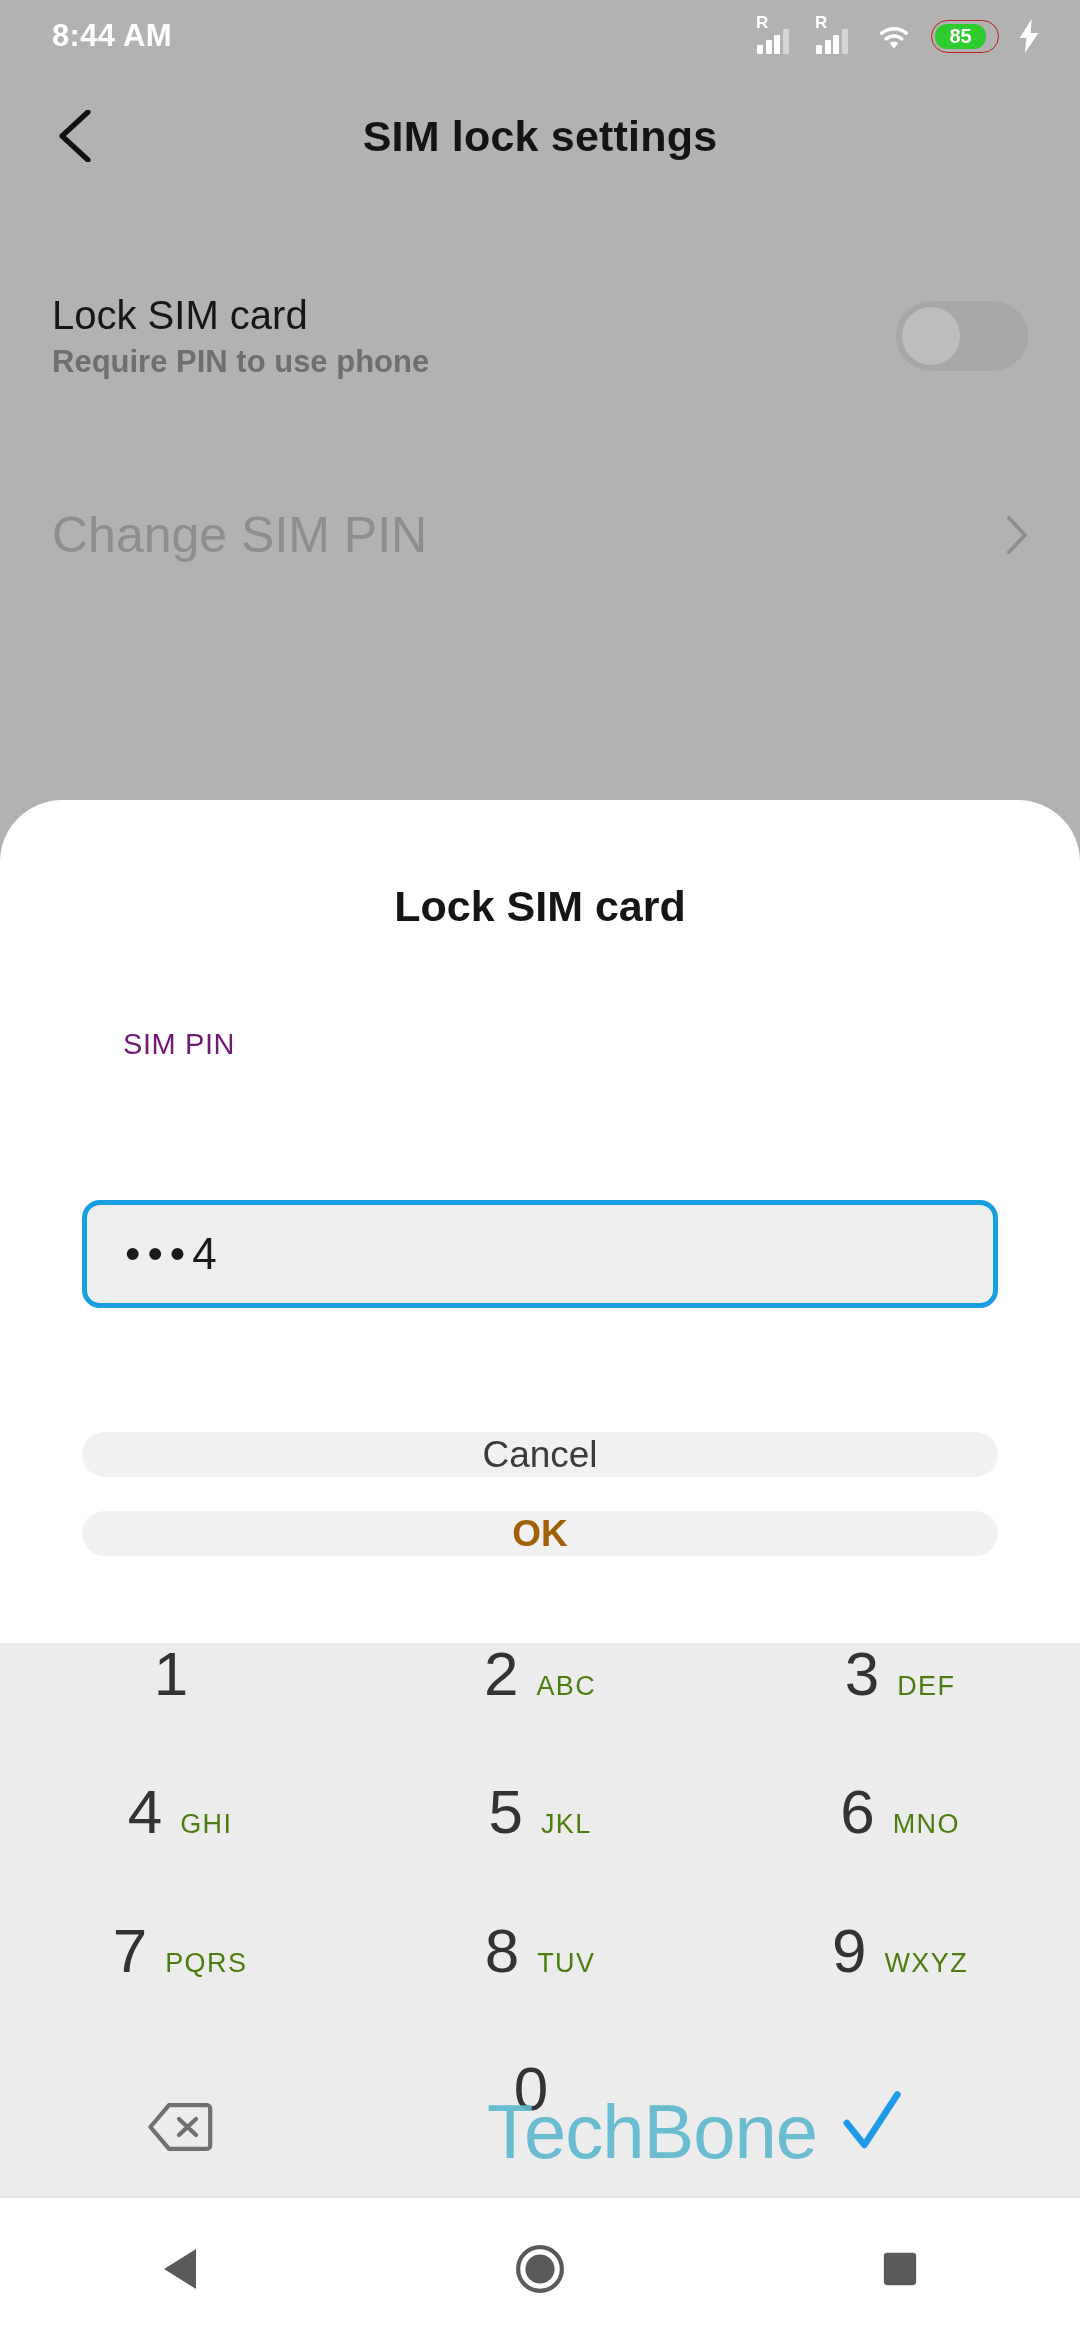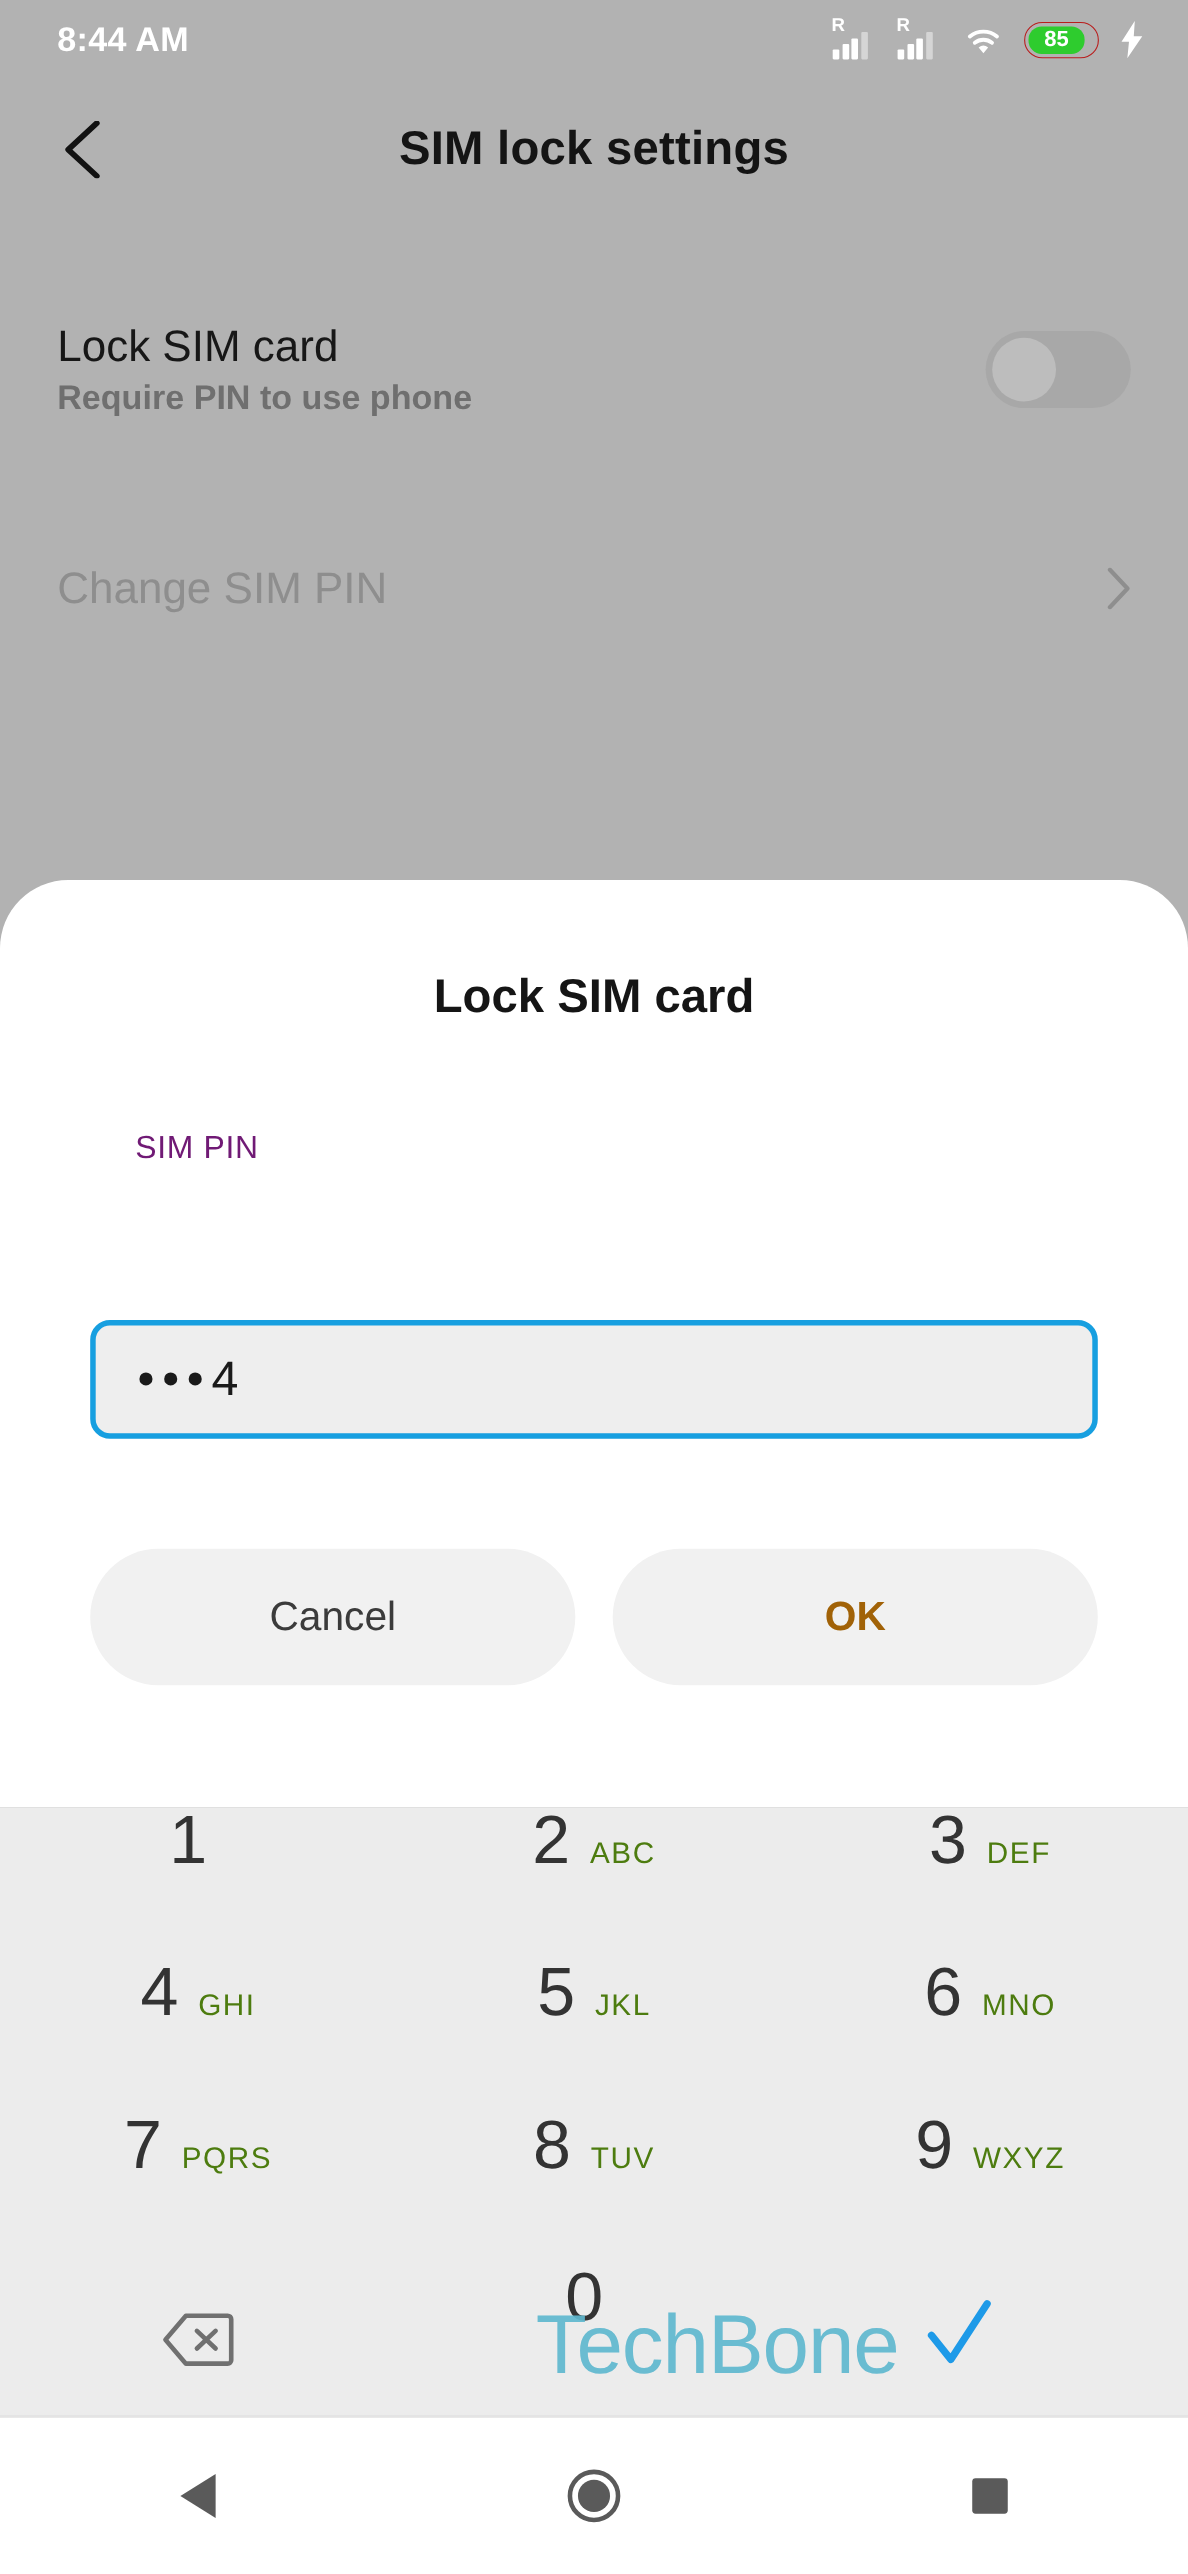--- a/index.html
+++ b/index.html
@@ -88,21 +88,21 @@
   }
   .toggle .knob {
     position:absolute; left:6px; top:6px; width:58px; height:58px;
     border-radius:50%; background:#bdbdbd;
   }
 
   #setting-change {
     position:absolute; left:0; top:480px; width:1080px; height:110px;
     padding:0 52px; display:flex; align-items:center; justify-content:space-between;
   }
-  #setting-change .row-title-dim { font-size:40px; color:#8e8e8e; line-height:1; }
+  #setting-change .row-title-dim { font-size:50px; color:#8e8e8e; line-height:1; }
   #change-chevron { width:22px; height:38px; }
 
   
   #dialog {
     position:absolute; left:0; top:800px; width:1080px; height:843px;
     background:#ffffff; border-radius:62px 62px 0 0;
   }
   #dialog-title {
     position:absolute; left:0; top:82px; width:1080px; text-align:center;
     font-size:43px; font-weight:bold; color:#151515;
@@ -115,22 +115,22 @@
     position:absolute; left:82px; top:400px; width:916px; height:108px;
     background:#eeeeee; border:5px solid #179fe0; border-radius:18px;
     display:flex; align-items:center; padding-left:38px;
   }
   #pin-value {
     font-size:44px; color:#1a1a1a; letter-spacing:7px; line-height:1;
     display:flex; align-items:center;
   }
 
   #dialog-actions {
-    position:absolute; left:82px; top:608px; width:916px; height:124px;
-    display:flex; gap:34px;
+    position:absolute; left:82px; top:632px; width:916px; height:124px;
+    display:flex; gap:34px;flex-direction:column;
   }
   .dlg-btn {
     flex:1; border:none; border-radius:62px; background:#f1f1f1;
     font-family:"Liberation Sans", sans-serif; font-size:37px;
     display:flex; align-items:center; justify-content:center; cursor:pointer;
   }
   #btn-cancel { color:#3b3b3b; }
   #btn-ok { color:#a16207; font-weight:bold; }
 
   

